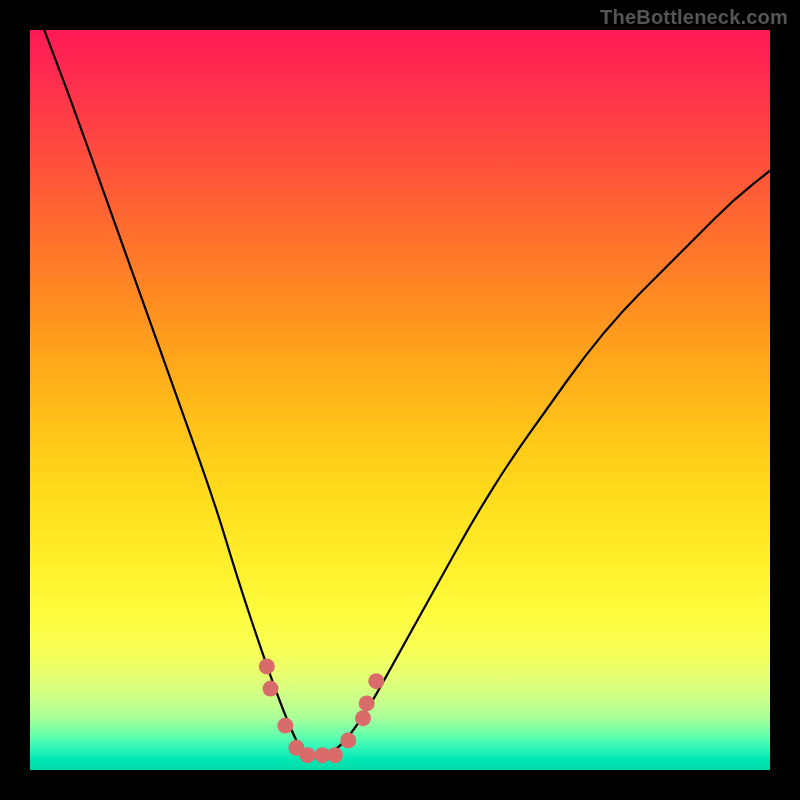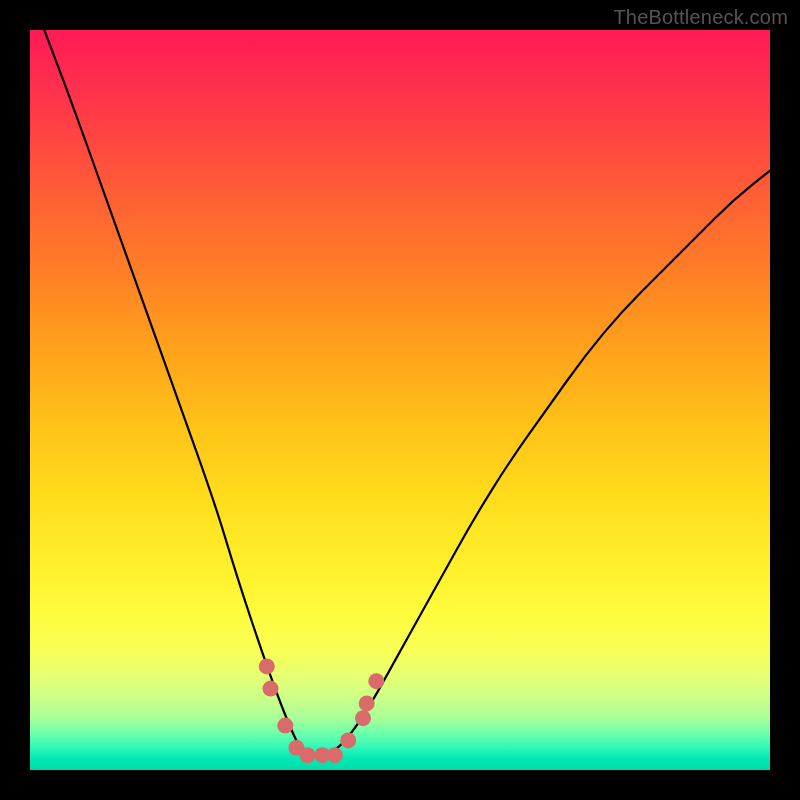--- a/index.html
+++ b/index.html
@@ -49,21 +49,21 @@
       #00e8b6 98.5%,
       #00dca8 100%
     );
   }
   .watermark {
     position: absolute;
     top: 6px;
     right: 12px;
     color: #555;
     font-size: 20px;
-    font-weight: 400;
+    font-weight: 700;
     letter-spacing: 0.2px;
     user-select: none;
   }
   svg.curve {
     position: absolute;
     left: 0; top: 0;
     width: 740px; height: 740px;
   }
   .dot {
     fill: #d96b6b;

